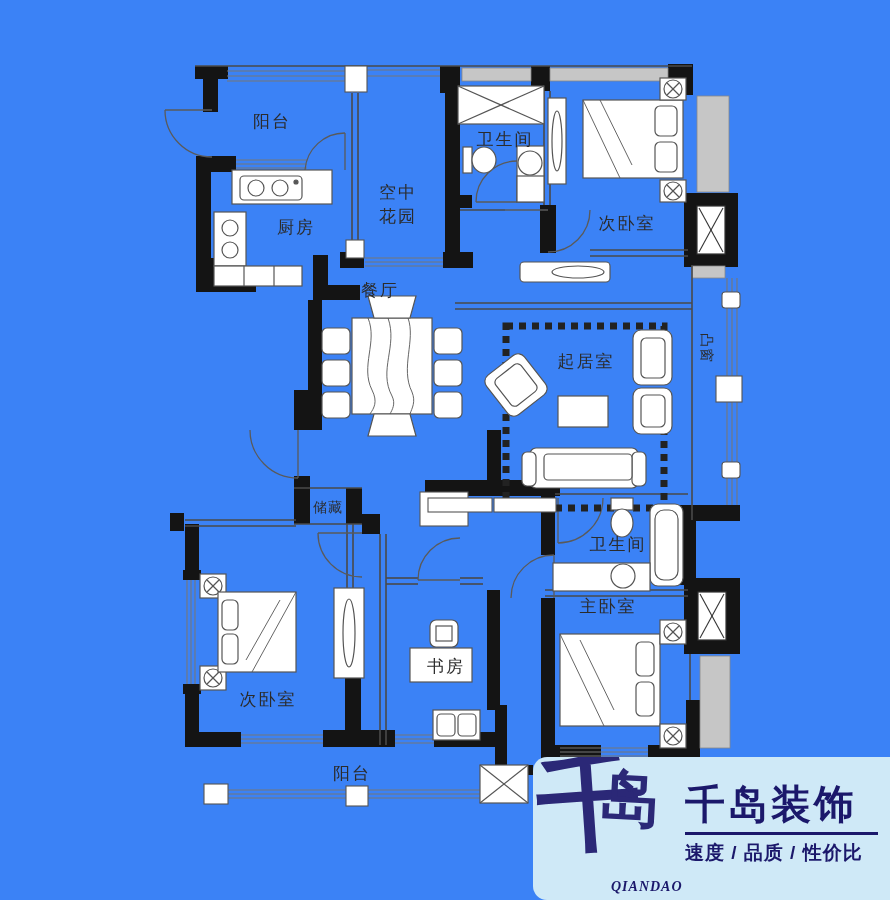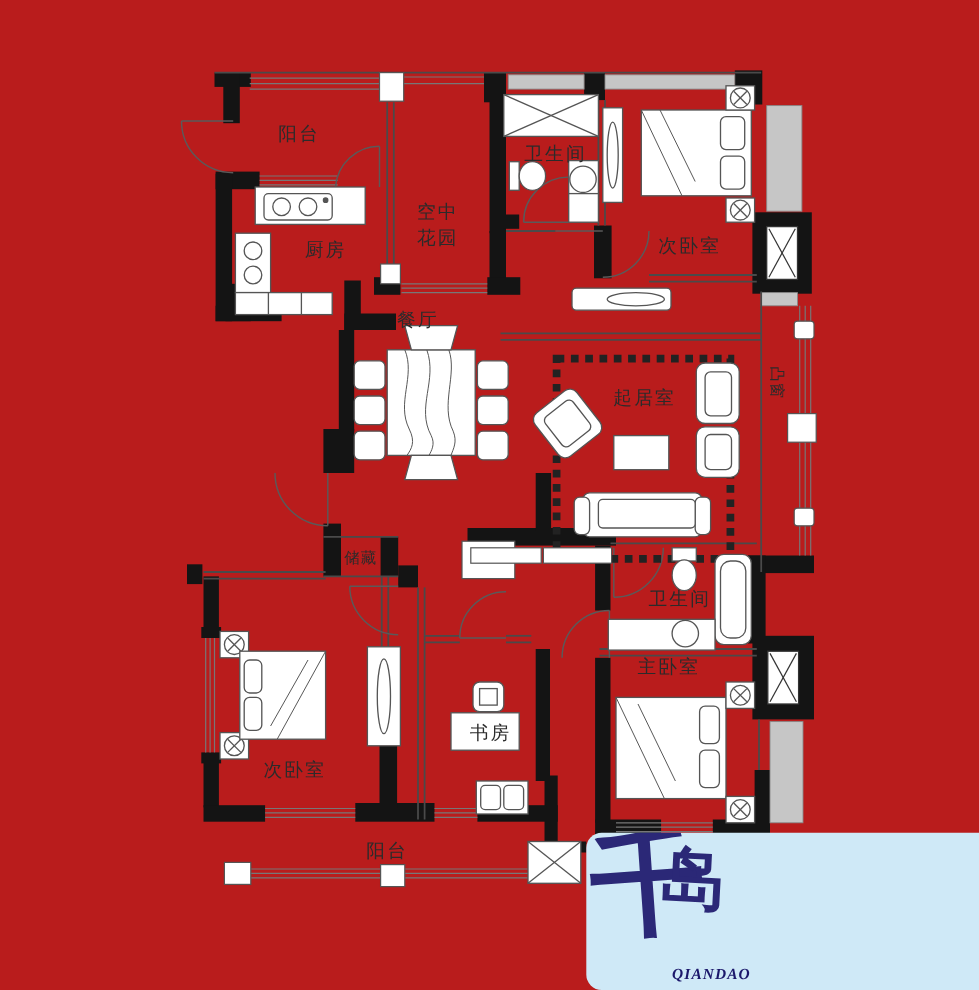--- a/index.html
+++ b/index.html
@@ -1,16 +1,16 @@
 <!DOCTYPE html>
 <html><head>
 <meta charset="utf-8">
 <style>
   html,body{margin:0;padding:0;background:#ffffff;}
-  .stage{position:relative;width:890px;height:900px;background:#b91c1c;overflow:hidden;
+  .stage{position:relative;width:890px;height:900px;background:#3b82f6;overflow:hidden;
          font-family:"Liberation Serif","DejaVu Serif",serif;}
   svg text{font-family:"Liberation Serif","DejaVu Serif",serif;fill:#2b2b2b;}
   .room-label{font-size:17px;letter-spacing:2px;}
   .small-label{font-size:14px;letter-spacing:1px;}
 
   
   .logo{position:absolute;left:533px;top:757px;width:357px;height:143px;
         background:#cfe9f7;border-radius:14px 0 0 14px;display:flex;overflow:hidden;}
   .logo-left{position:relative;width:148px;height:100%;flex:none;}
   .calli-1{position:absolute;left:4px;top:-22px;font-size:104px;font-weight:bold;
@@ -410,15 +410,20 @@
   </g>
 </svg>
 
 
 <div class="logo">
   <div class="logo-left">
     <span class="calli-1">千</span>
     <span class="calli-2">岛</span>
     <span class="romanized">QIANDAO</span>
   </div>
+  <div class="logo-right">
+    <div class="company">千岛装饰</div>
+    <div class="divider"></div>
+    <div class="tagline">速度 / 品质 / 性价比</div>
+  </div>
 </div>
 
 </div>
 
 </body></html>

